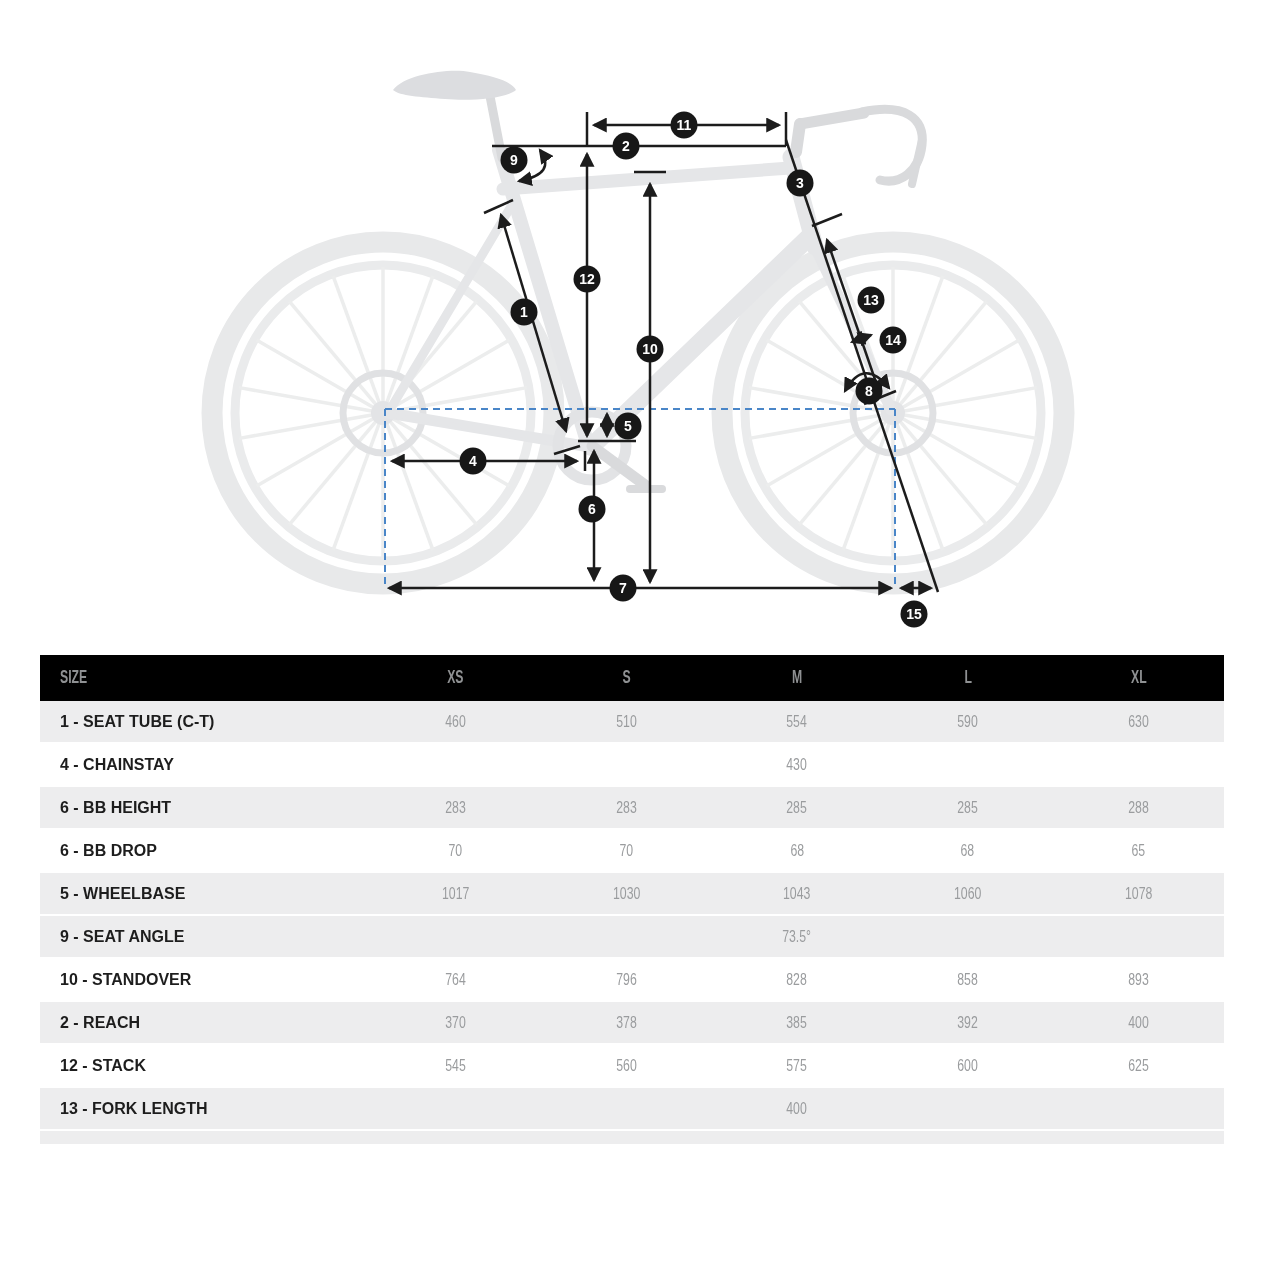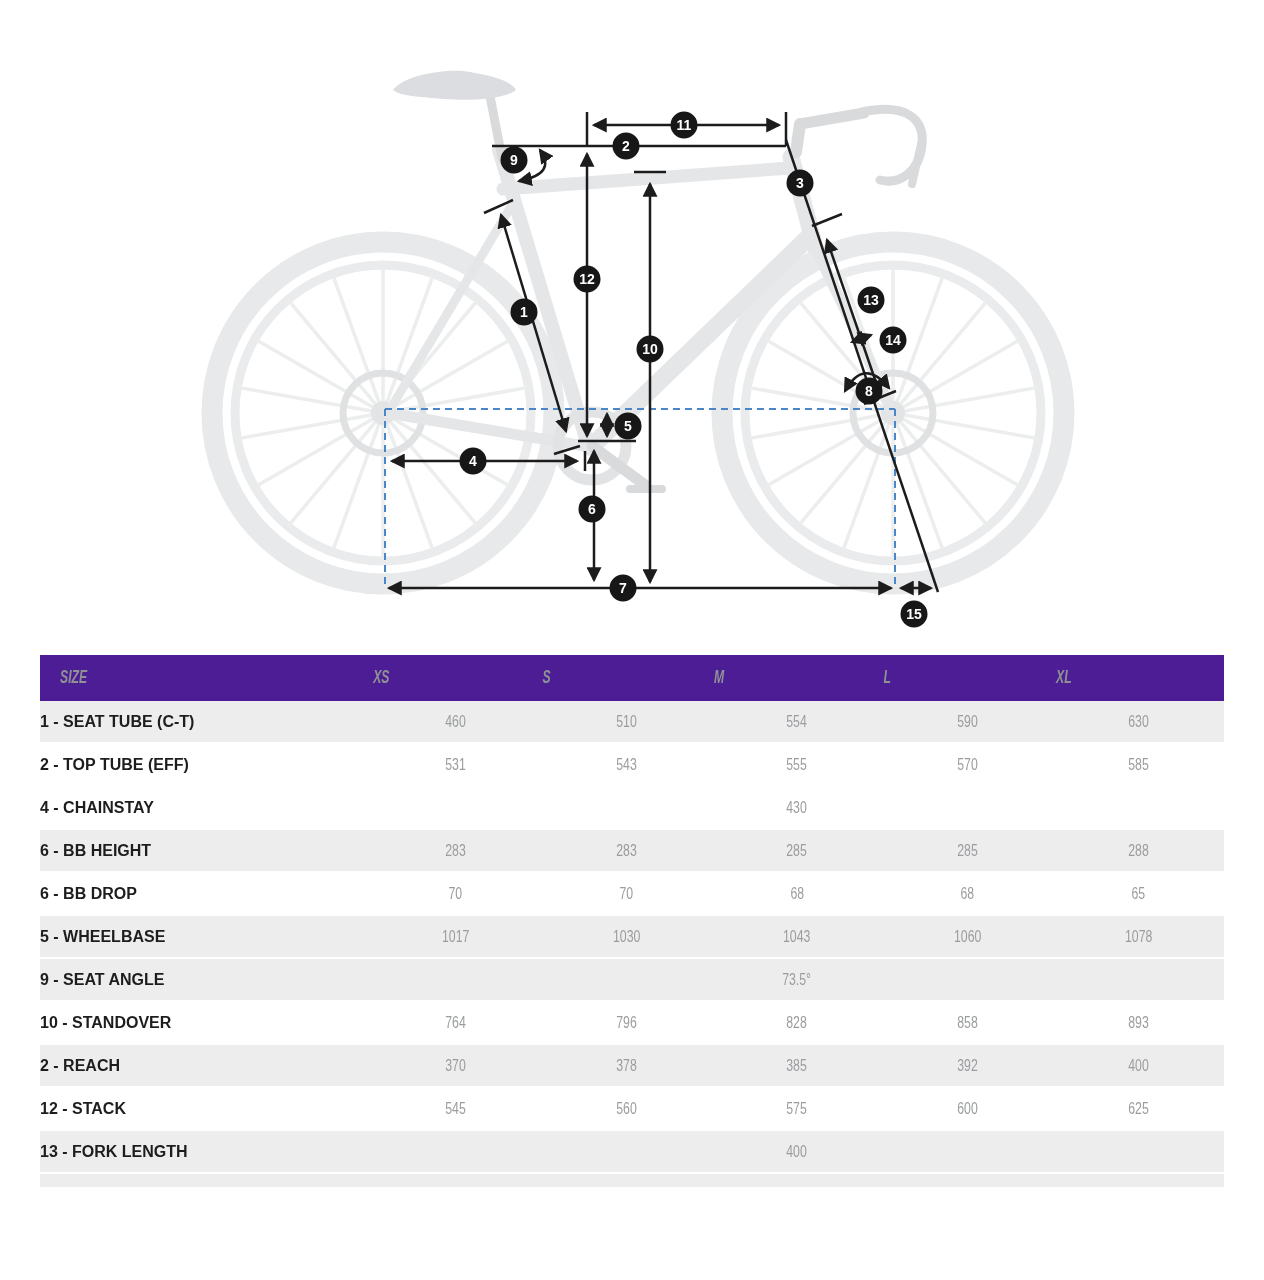--- a/index.html
+++ b/index.html
@@ -16,28 +16,28 @@
   .tube{stroke:#e5e6e8;fill:none;stroke-linecap:round;}
   .cockpit{stroke:#d9dadc;fill:none;stroke-linecap:round;}
   .softfill{fill:#dcdde0;}
   .measure line,.measure path{stroke:#1c1c1c;stroke-width:2.5;fill:none;}
   .refbox line{stroke:#4a86c8;stroke-width:2;stroke-dasharray:7 5;fill:none;}
   .callout circle{fill:#171717;}
   .callout text{fill:#ffffff;font-size:14px;font-weight:bold;text-anchor:middle;dominant-baseline:central;font-family:"Liberation Sans",sans-serif;}
 
   
   .geo-table{margin:0 40px;}
-  .thead{display:grid;grid-template-columns:330px repeat(5,1fr);height:46px;align-items:center;background:#4c1d95;font-style:italic;}
-  .th{text-align:left;color:#8f9193;font-weight:bold;font-size:17px;}
+  .thead{display:grid;grid-template-columns:330px repeat(5,1fr);height:46px;align-items:center;background:#000000;}
+  .th{text-align:center;color:#8f9193;font-weight:bold;font-size:17px;}
   .th .cond{display:inline-block;transform:scale(0.72,1.08);}
   .th.lbl{text-align:left;padding-left:20px;}
   .th.lbl .cond{transform-origin:left center;}
   .trow{display:grid;grid-template-columns:330px repeat(5,1fr);height:41px;align-items:center;border-bottom:2px solid #ffffff;background:#ffffff;}
   .trow.shade{background:#ededee;}
-  .rlabel{font-weight:bold;color:#1d1d1d;font-size:16px;white-space:nowrap;}
+  .rlabel{padding-left:20px;font-weight:bold;color:#1d1d1d;font-size:16px;white-space:nowrap;}
   .cell{text-align:center;color:#9a9c9e;font-size:15px;}
   .cell .cond{display:inline-block;transform:scale(0.82,1.05);}
   .row-sliver{height:13px;background:#ededee;}
 </style>
 </head>
 <body>
 
 <div class="page">
 
   <svg class="diagram" viewBox="0 0 1264 655" width="1264" height="655" aria-hidden="false">
@@ -239,28 +239,20 @@
 
     <div class="trow shade">
       <div class="rlabel">1 - SEAT TUBE (C-T)</div>
       <div class="cell"><span class="cond">460</span></div>
       <div class="cell"><span class="cond">510</span></div>
       <div class="cell"><span class="cond">554</span></div>
       <div class="cell"><span class="cond">590</span></div>
       <div class="cell"><span class="cond">630</span></div>
     </div>
     <div class="trow">
-      <div class="rlabel">2 - TOP TUBE (EFF)</div>
-      <div class="cell"><span class="cond">531</span></div>
-      <div class="cell"><span class="cond">543</span></div>
-      <div class="cell"><span class="cond">555</span></div>
-      <div class="cell"><span class="cond">570</span></div>
-      <div class="cell"><span class="cond">585</span></div>
-    </div>
-    <div class="trow">
       <div class="rlabel">4 - CHAINSTAY</div>
       <div class="cell"><span class="cond"></span></div>
       <div class="cell"><span class="cond"></span></div>
       <div class="cell"><span class="cond">430</span></div>
       <div class="cell"><span class="cond"></span></div>
       <div class="cell"><span class="cond"></span></div>
     </div>
     <div class="trow shade">
       <div class="rlabel">6 - BB HEIGHT</div>
       <div class="cell"><span class="cond">283</span></div>

